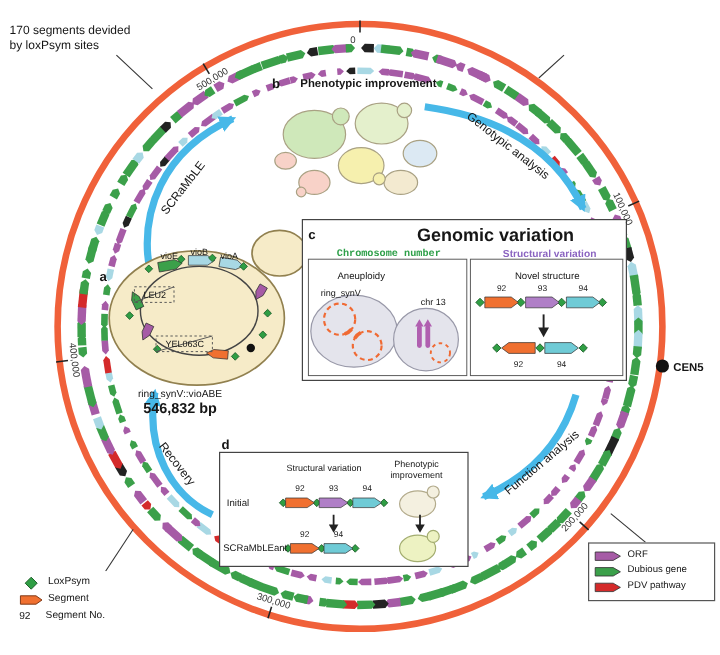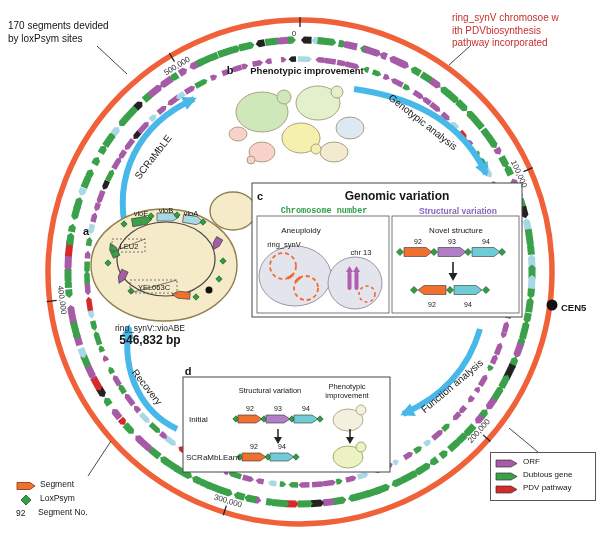--- a/index.html
+++ b/index.html
@@ -388,23 +388,20 @@
     <ellipse cx="348" cy="457" rx="15" ry="11" fill="#edf2c2" stroke="#a3ad70" stroke-width="1"></ellipse>
     <circle cx="361" cy="447" r="5" fill="#edf2c2" stroke="#a3ad70" stroke-width="1"></circle>
     <line x1="278" y1="429" x2="278" y2="438" stroke="#222" stroke-width="1.5"></line>
     <polygon points="274,437 282,437 278,444" fill="#222"></polygon>
     <line x1="350" y1="429" x2="350" y2="438" stroke="#222" stroke-width="1.5"></line>
     <polygon points="346,437 354,437 350,444" fill="#222"></polygon>
   </svg>
 
   <div class="note" style="left:8px;top:20px;width:150px">170 segments devided
 by loxPsym sites</div>
-  <div class="note red" style="left:452px;top:12px;width:146px">ring_synV chromosoe w
-ith PDVbiosynthesis
-pathway incorporated</div>
 
   <div class="lbl tick" style="left:294px;top:33px">0</div>
   <div class="lbl tick" style="left:519px;top:174px;transform:translate(-50%,-50%) rotate(66deg)">100,000</div>
   <div class="lbl tick" style="left:479px;top:431px;transform:translate(-50%,-50%) rotate(-48deg)">200,000</div>
   <div class="lbl tick" style="left:228px;top:501px;transform:translate(-50%,-50%) rotate(17deg)">300,000</div>
   <div class="lbl tick" style="left:62px;top:300px;transform:translate(-50%,-50%) rotate(83deg)">400,000</div>
   <div class="lbl tick" style="left:177px;top:66px;transform:translate(-50%,-50%) rotate(-31deg)">500,000</div>
   <div class="lbl-l bold" style="left:561px;top:307px;font-size:9.5px">CEN5</div>
 
   <div class="lbl" style="left:153px;top:157px;font-size:10px;transform:translate(-50%,-50%) rotate(-52deg)">SCRaMbLE</div>
@@ -418,21 +415,21 @@
   <div class="lbl" style="left:191px;top:213px;font-size:7.5px">vioA</div>
   <div class="lbl" style="left:129px;top:246px;font-size:7.5px">LEU2</div>
   <div class="lbl" style="left:154px;top:287px;font-size:7.5px">YEL063C</div>
   <div class="lbl" style="left:150px;top:328px;font-size:8.5px">ring_synV::vioABE</div>
   <div class="lbl bold" style="left:150px;top:340px;font-size:12px">546,832 bp</div>
 
   <div class="lbl bold" style="left:230px;top:70px;font-size:11px">b</div>
   <div class="lbl bold" style="left:307px;top:70px;font-size:9.5px">Phenotypic improvement</div>
 
   <div class="lbl bold" style="left:260px;top:196px;font-size:11px">c</div>
-  <div class="lbl bold" style="left:397px;top:196px;font-size:12px">Genomic variation</div>
+  <div class="lbl bold" style="left:413px;top:196px;font-size:15px">Genomic variation</div>
   <div class="lbl bold" style="left: 324px; top: 211px; font-size: 8.5px; color: rgb(47, 160, 74); font-family: Liberation Mono, monospace;">Chromosome number</div>
   <div class="lbl bold" style="left: 458px; top: 211px; font-size: 8.5px; color: rgb(138, 99, 192);">Structural variation</div>
   <div class="lbl" style="left:301px;top:230px;font-size:8px">Aneuploidy</div>
   <div class="lbl" style="left:284px;top:244px;font-size:7.5px">ring_synV</div>
   <div class="lbl" style="left:361px;top:252px;font-size:7.5px">chr 13</div>
   <div class="lbl" style="left:456px;top:230px;font-size:8px">Novel structure</div>
   <div class="lbl" style="left:418px;top:241px;font-size:7px">92</div>
   <div class="lbl" style="left:452px;top:241px;font-size:7px">93</div>
   <div class="lbl" style="left:486px;top:241px;font-size:7px">94</div>
   <div class="lbl" style="left:432px;top:304px;font-size:7px">92</div>
@@ -445,29 +442,29 @@
   <div class="lbl-l" style="left:186px;top:457px;font-size:8px">SCRaMbLEant</div>
   <div class="lbl" style="left:250px;top:408px;font-size:7px">92</div>
   <div class="lbl" style="left:278px;top:408px;font-size:7px">93</div>
   <div class="lbl" style="left:306px;top:408px;font-size:7px">94</div>
   <div class="lbl" style="left:254px;top:446px;font-size:7px">92</div>
   <div class="lbl" style="left:282px;top:446px;font-size:7px">94</div>
 
   <div class="legend" style="left:12px;top:476px;width:118px;padding:2px 4px">
     <div class="row">
       <svg width="20" height="12">
+        <polygon points="10,1 15,6 10,11 5,6" stroke="#1c5c28" stroke-width="0.8" fill="#2f9e44"></polygon>
+      </svg>
+      <span class="l-txt">LoxPsym</span>
+    </div>
+    <div class="row">
+      <svg width="20" height="12">
         <polygon points="1,2.5 14,2.5 19,6 14,9.5 1,9.5" stroke="#7a3413" stroke-width="0.8" fill="#f07030"></polygon>
       </svg>
       <span class="l-txt">Segment</span>
-    </div>
-    <div class="row">
-      <svg width="20" height="12">
-        <polygon points="10,1 15,6 10,11 5,6" stroke="#1c5c28" stroke-width="0.8" fill="#2f9e44"></polygon>
-      </svg>
-      <span class="l-txt">LoxPsym</span>
     </div>
     <div class="row">
       <span class="l-num">92</span>
       <span class="l-txt">Segment No.</span>
     </div>
   </div>
 
   <div class="legend" style="left:490px;top:452px;width:106px;padding:3px 4px;border:1px solid #555">
     <div class="row">
       <svg width="24" height="11">

